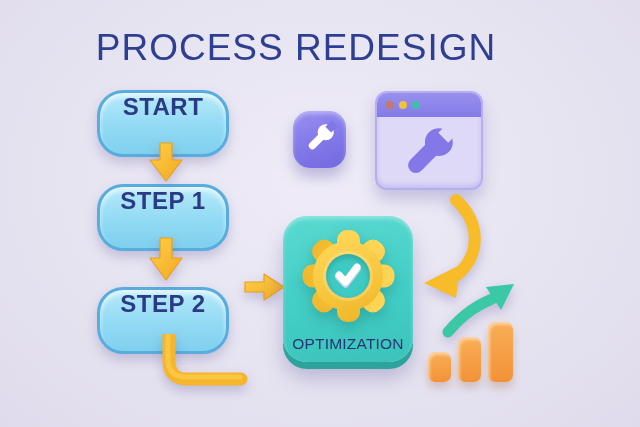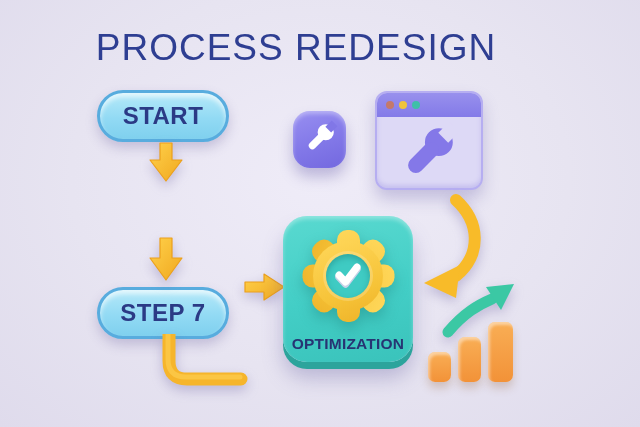--- a/index.html
+++ b/index.html
@@ -14,25 +14,25 @@
   }
   
   .title{
     position:absolute;left:0;top:27px;width:592px;
     text-align:center;
     font-size:37px;font-weight:normal;letter-spacing:1px;
     color:#2E3E92;
   }
   
   .node{
-    position:absolute;width:132px;height:52px;border-radius:26px;box-sizing:border-box;
+    position:absolute;width:132px;height:67px;border-radius:26px;box-sizing:border-box;
     background:linear-gradient(180deg,#B5E9F9 0%,#92DAF4 55%,#7FD0EE 100%);
     border:3px solid #58ACDE;
     box-shadow:0 6px 12px rgba(108,98,160,.30), inset 0 4px 5px rgba(255,255,255,.65);
-    display:flex;align-items:center;justify-content:center;
+    display:flex;align-items:flex-start;justify-content:center;
     color:#2B3A85;font-weight:bold;font-size:24px;letter-spacing:.5px;
   }
   .node-start{left:97px;top:90px;}
   .node-step1{left:97px;top:184px;}
   .node-step2{left:97px;top:287px;}
   
   .abs{position:absolute;}
   .soft{filter:drop-shadow(0 5px 6px rgba(108,98,160,.35));}
   
   .badge{
@@ -55,21 +55,21 @@
   .dot{width:8px;height:8px;border-radius:50%;}
   .browser-body{position:relative;height:73px;display:flex;align-items:center;justify-content:center;}
   
   .card{
     left:283px;top:216px;width:130px;height:146px;border-radius:24px;
     background:linear-gradient(170deg,#59D9D0 0%,#43CEC6 55%,#3AC3BB 100%);
     box-shadow:0 7px 0 #2CA49C, 0 16px 20px rgba(100,95,160,.35), inset 0 3px 4px rgba(255,255,255,.35);
   }
   .card-label{
     position:absolute;left:0;bottom:9px;width:100%;text-align:center;
-    font-size:15.5px;font-weight:bold;letter-spacing:.2px;color:#273473;
+    font-size:15.5px;font-weight:normal;letter-spacing:.2px;color:#273473;
   }
   
   .gear{position:absolute;left:21px;top:16px;width:88px;height:88px;
         filter:drop-shadow(0 6px 7px rgba(25,118,112,.38));}
   .tooth{position:absolute;left:32.5px;top:-2px;width:23px;height:92px;border-radius:10px;
          background:linear-gradient(160deg,#FFD75A 0%,#F6C338 70%,#EFB52B 100%);}
   .t0{transform:rotate(0deg);}  .t45{transform:rotate(45deg);}
   .t90{transform:rotate(90deg);}.t135{transform:rotate(135deg);}
   .gear-body{position:absolute;left:9px;top:9px;width:70px;height:70px;border-radius:50%;
          background:linear-gradient(160deg,#FFD75A 0%,#F6C338 70%,#EFB52B 100%);}
@@ -88,22 +88,25 @@
 </head>
 <body>
 
 <div class="stage">
 
   <div class="title">PROCESS REDESIGN</div>
 
   <div class="node node-start">
     <span>START</span>
   </div>
+  <div class="node node-step1">
+    <span>STEP 1</span>
+  </div>
   <div class="node node-step2">
-    <span>STEP 7</span>
+    <span>STEP 2</span>
   </div>
 
   <div class="abs soft" style="left:146px;top:142px;width:40px;height:40px;">
     <svg width="40" height="40" viewBox="0 0 40 40">
       <defs>
           <linearGradient id="gy1" x1="0" y1="0" x2="1" y2="1">
         <stop offset="0" stop-color="#FFD14B"></stop>
             <stop offset="1" stop-color="#F0A81F"></stop>
           </linearGradient>
         </defs>

